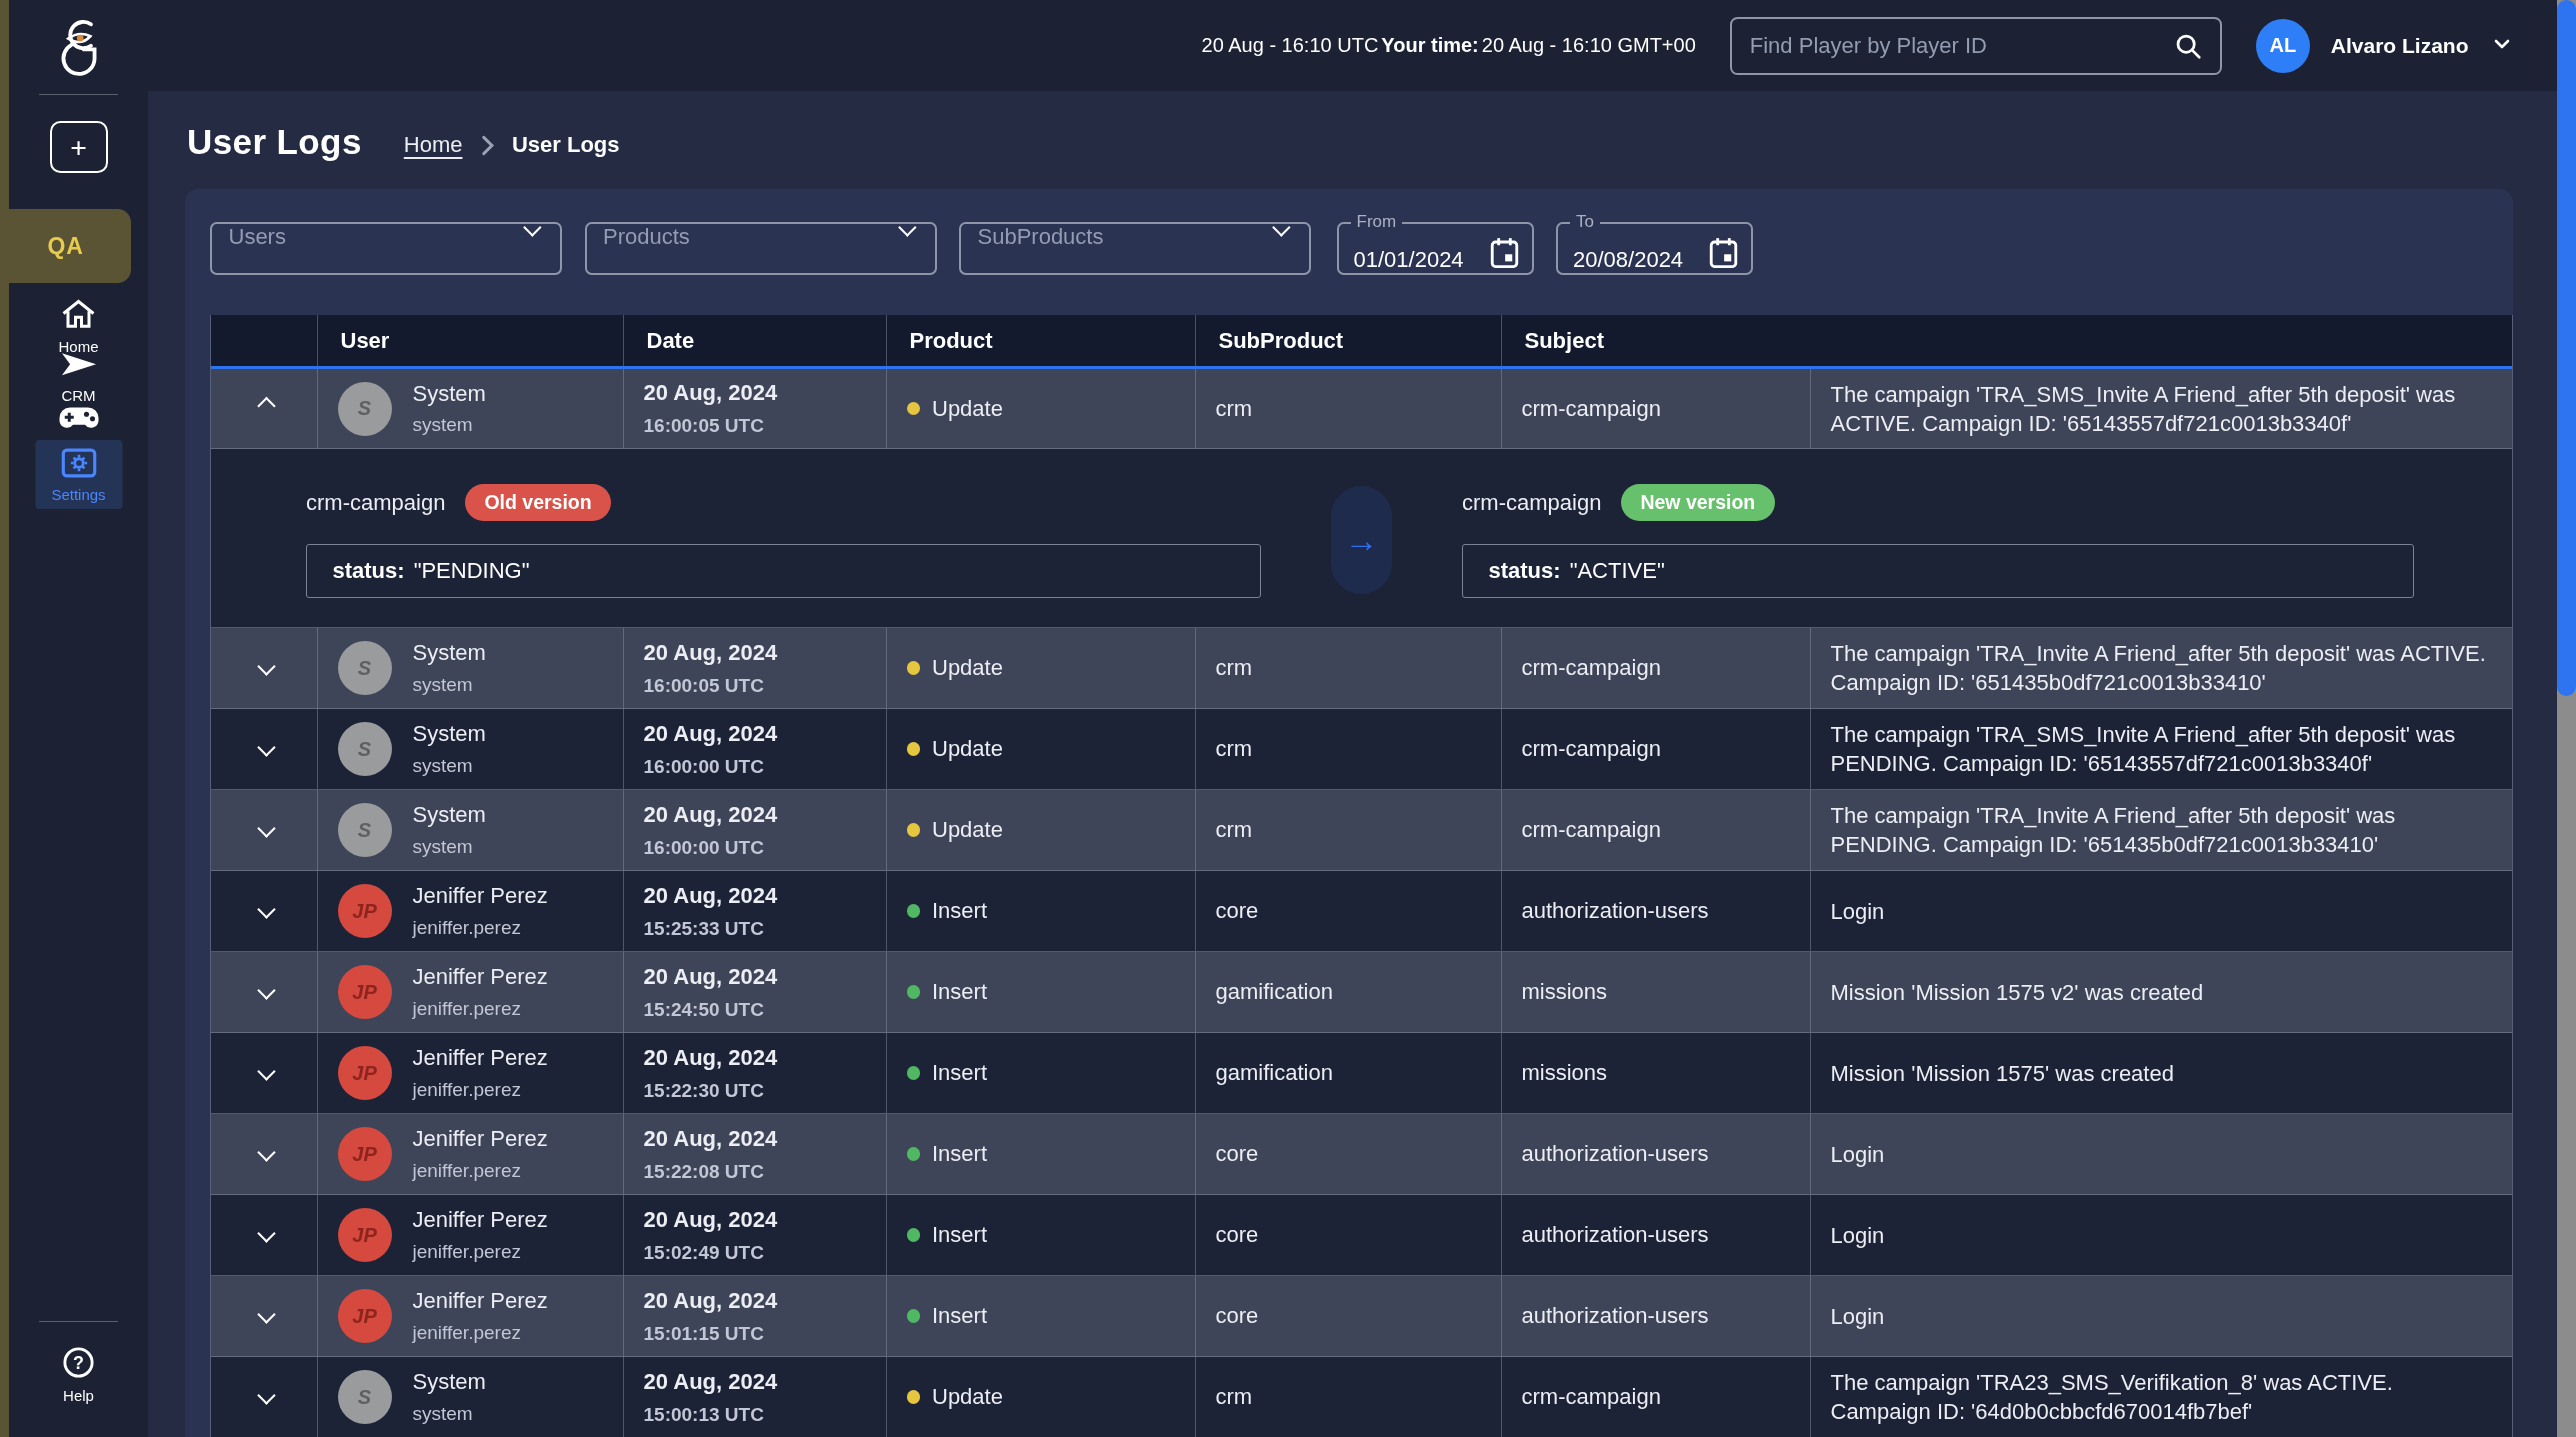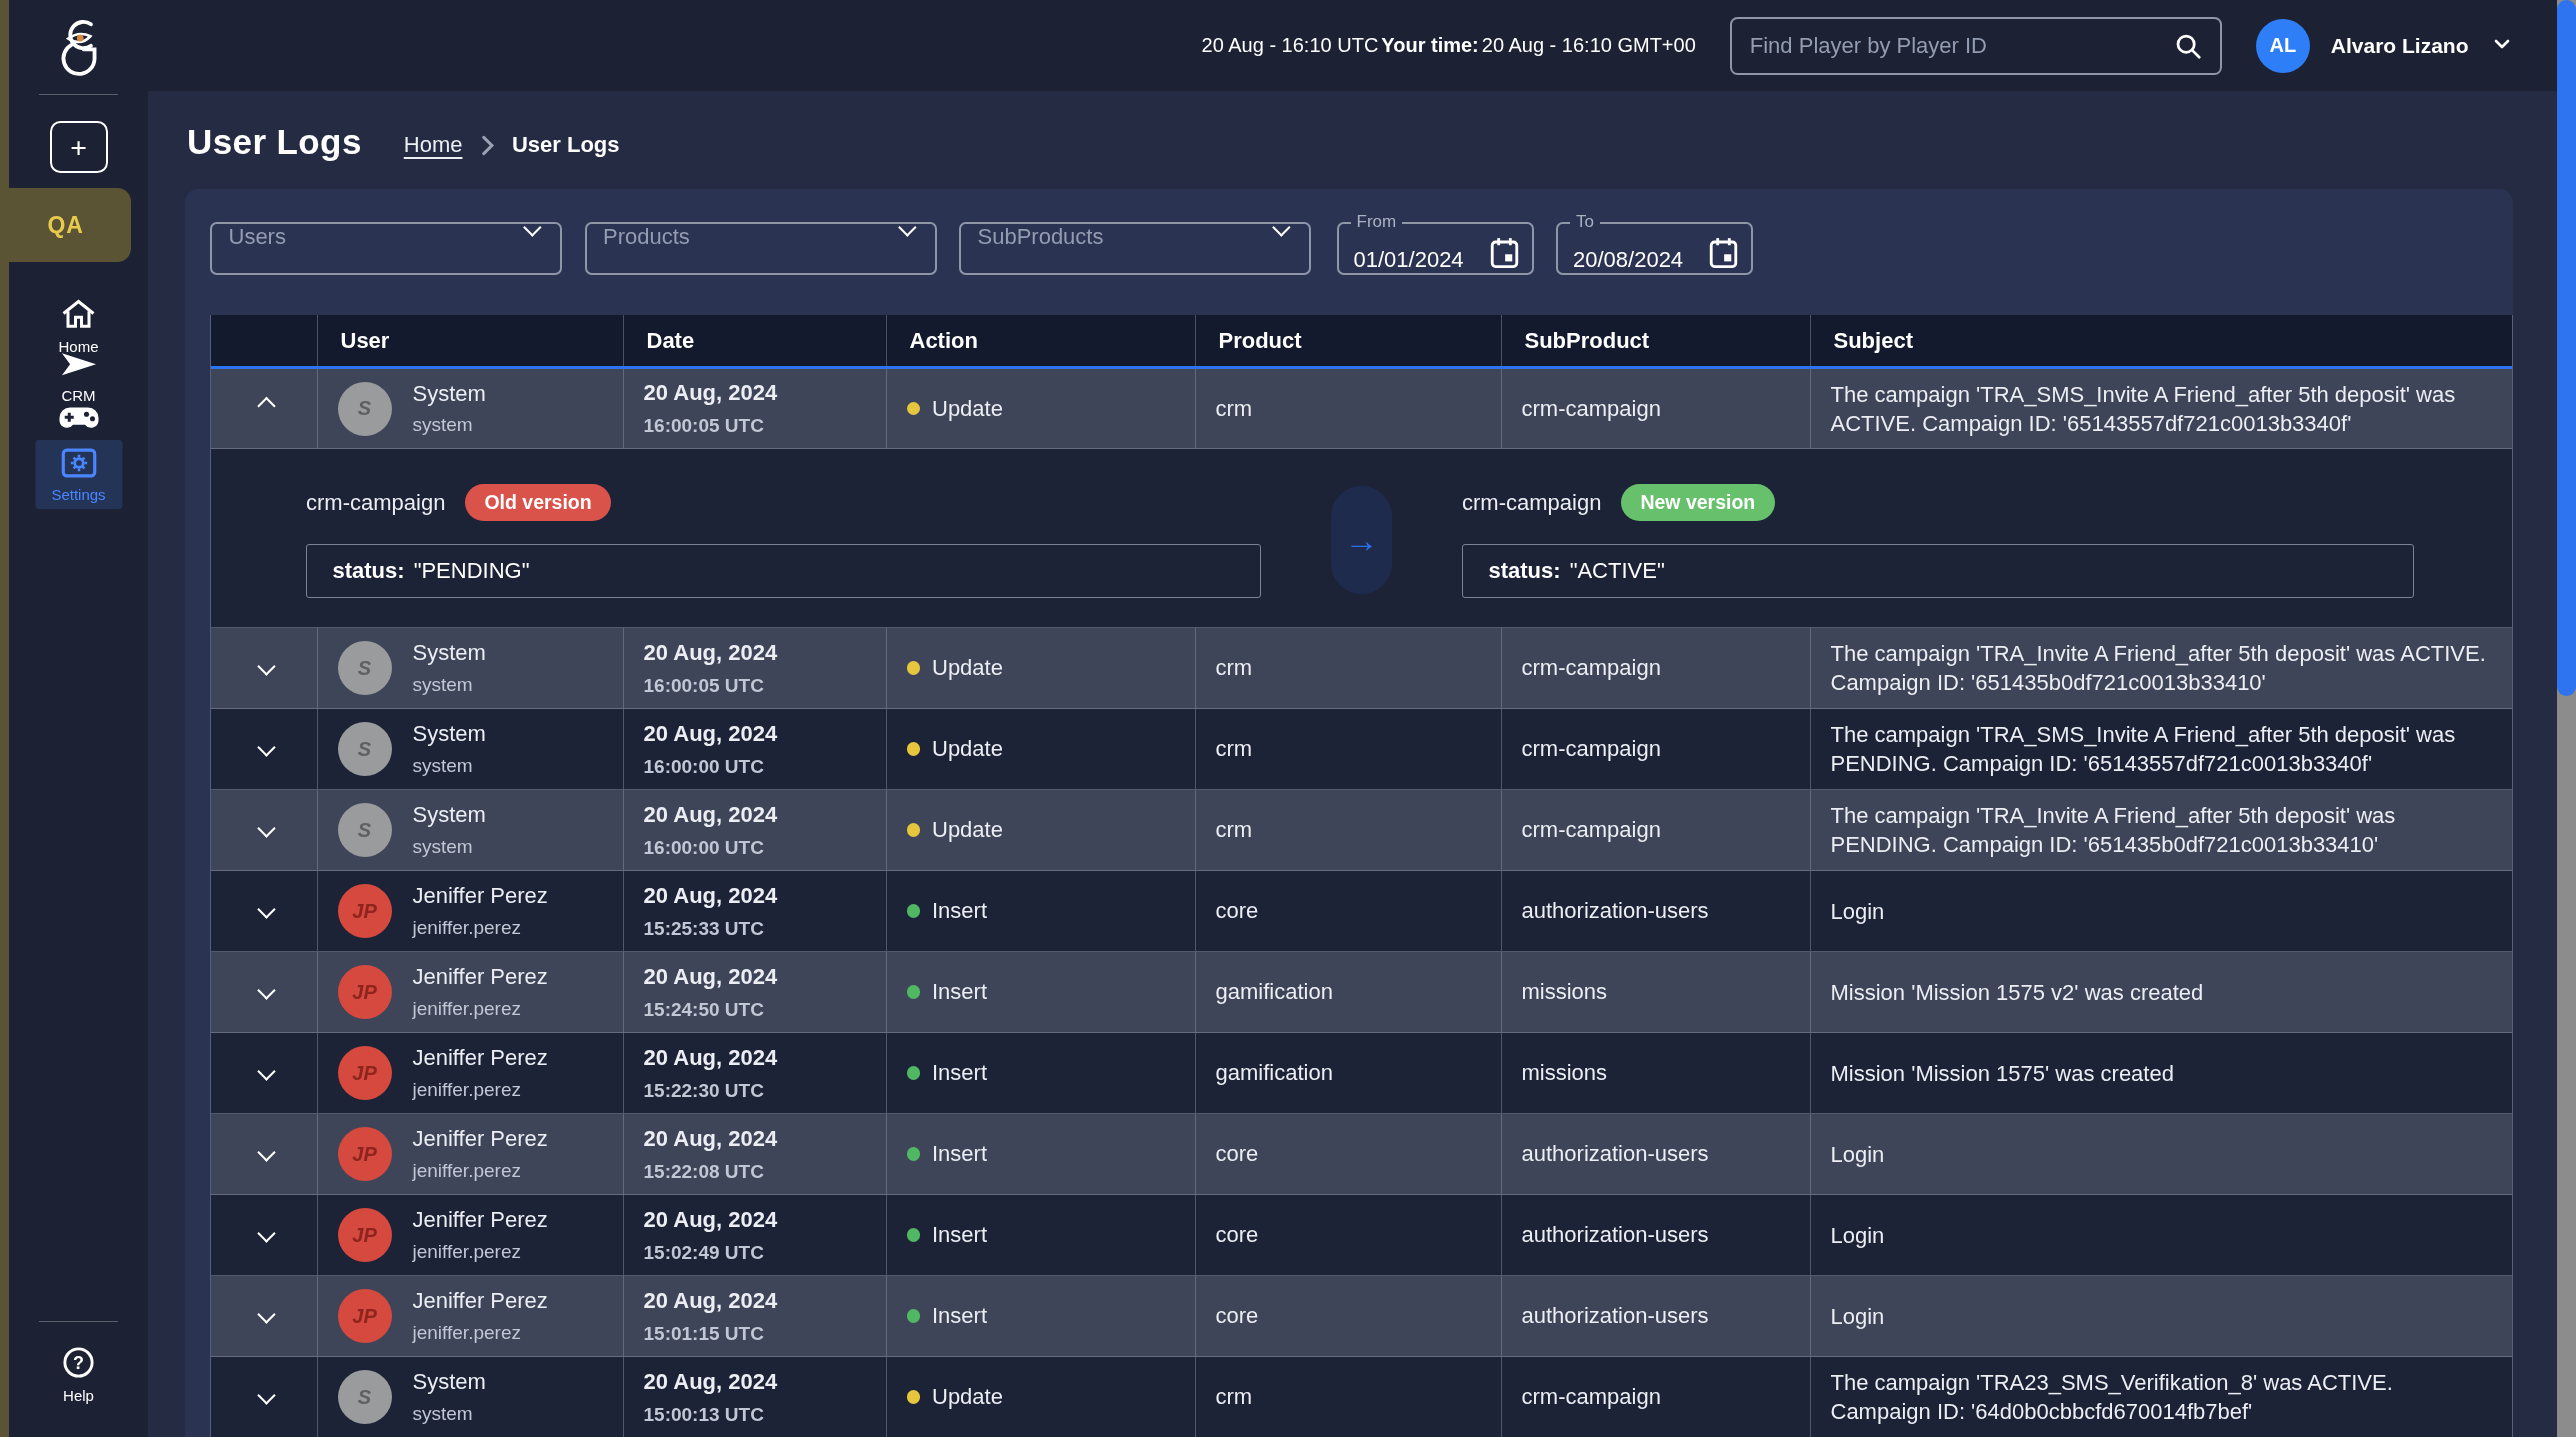--- a/index.html
+++ b/index.html
@@ -16,21 +16,21 @@
 
   
   .env-stripe{position:absolute;left:0;top:0;width:9px;height:100%;background:var(--olive);z-index:5;}
   .sidebar{position:absolute;left:9px;top:0;width:139px;height:100%;background:var(--darkbar);z-index:4;}
   .logo{position:absolute;top:16.5px;left:50%;transform:translateX(-50%);}
   .sb-divider{position:absolute;left:30px;width:79px;height:0;border-top:1.5px solid rgba(255,255,255,.28);}
   .d1{top:94px;} .d2{top:1321px;}
   .plus-btn{position:absolute;top:121px;left:50%;transform:translateX(-50%);width:58px;height:52px;
     border:2.2px solid #fff;border-radius:10.5px;background:transparent;color:#fff;font-size:28.5px;line-height:46px;
     text-align:center;cursor:pointer;}
-  .qa-badge{position:absolute;left:-9px;top:188px;width:131px;height:74px;background:var(--olive);
+  .qa-badge{position:absolute;left:-9px;top:209px;width:131px;height:74px;background:var(--olive);
     border-radius:0 13.5px 13.5px 0;display:flex;align-items:center;justify-content:center;
     color:var(--qa-yellow);font-size:23px;font-weight:bold;letter-spacing:0.7px;}
   .nav-item{position:absolute;left:0;width:100%;display:flex;flex-direction:column;align-items:center;
     gap:5.2px;color:#fff;font-size:15px;cursor:pointer;}
   .nav-home{top:297px;} .nav-crm{top:350px;} .nav-gami{top:403px;}
   .nav-settings{top:440px;left:50%;transform:translateX(-50%);width:87px;padding:7.5px 0 6.7px;
     background:#243457;border-radius:4px;color:var(--accent);}
   .nav-help{top:1346px;}
 
   
@@ -287,21 +287,20 @@
               </svg>
           </span>
         </div>
       </div>
 
       <div class="utable">
         <div class="thead">
           <div class="hcell"></div>
           <div class="hcell">User</div>
           <div class="hcell">Date</div>
-          <div class="hcell">Action</div>
           <div class="hcell">Product</div>
           <div class="hcell">SubProduct</div>
           <div class="hcell">Subject</div>
         </div>
 
         <div id="rows-host">
             <div class="trow light expanded">
     <div class="cell c-exp">
       <button class="expander">
                   <span class="chev up"></span>

